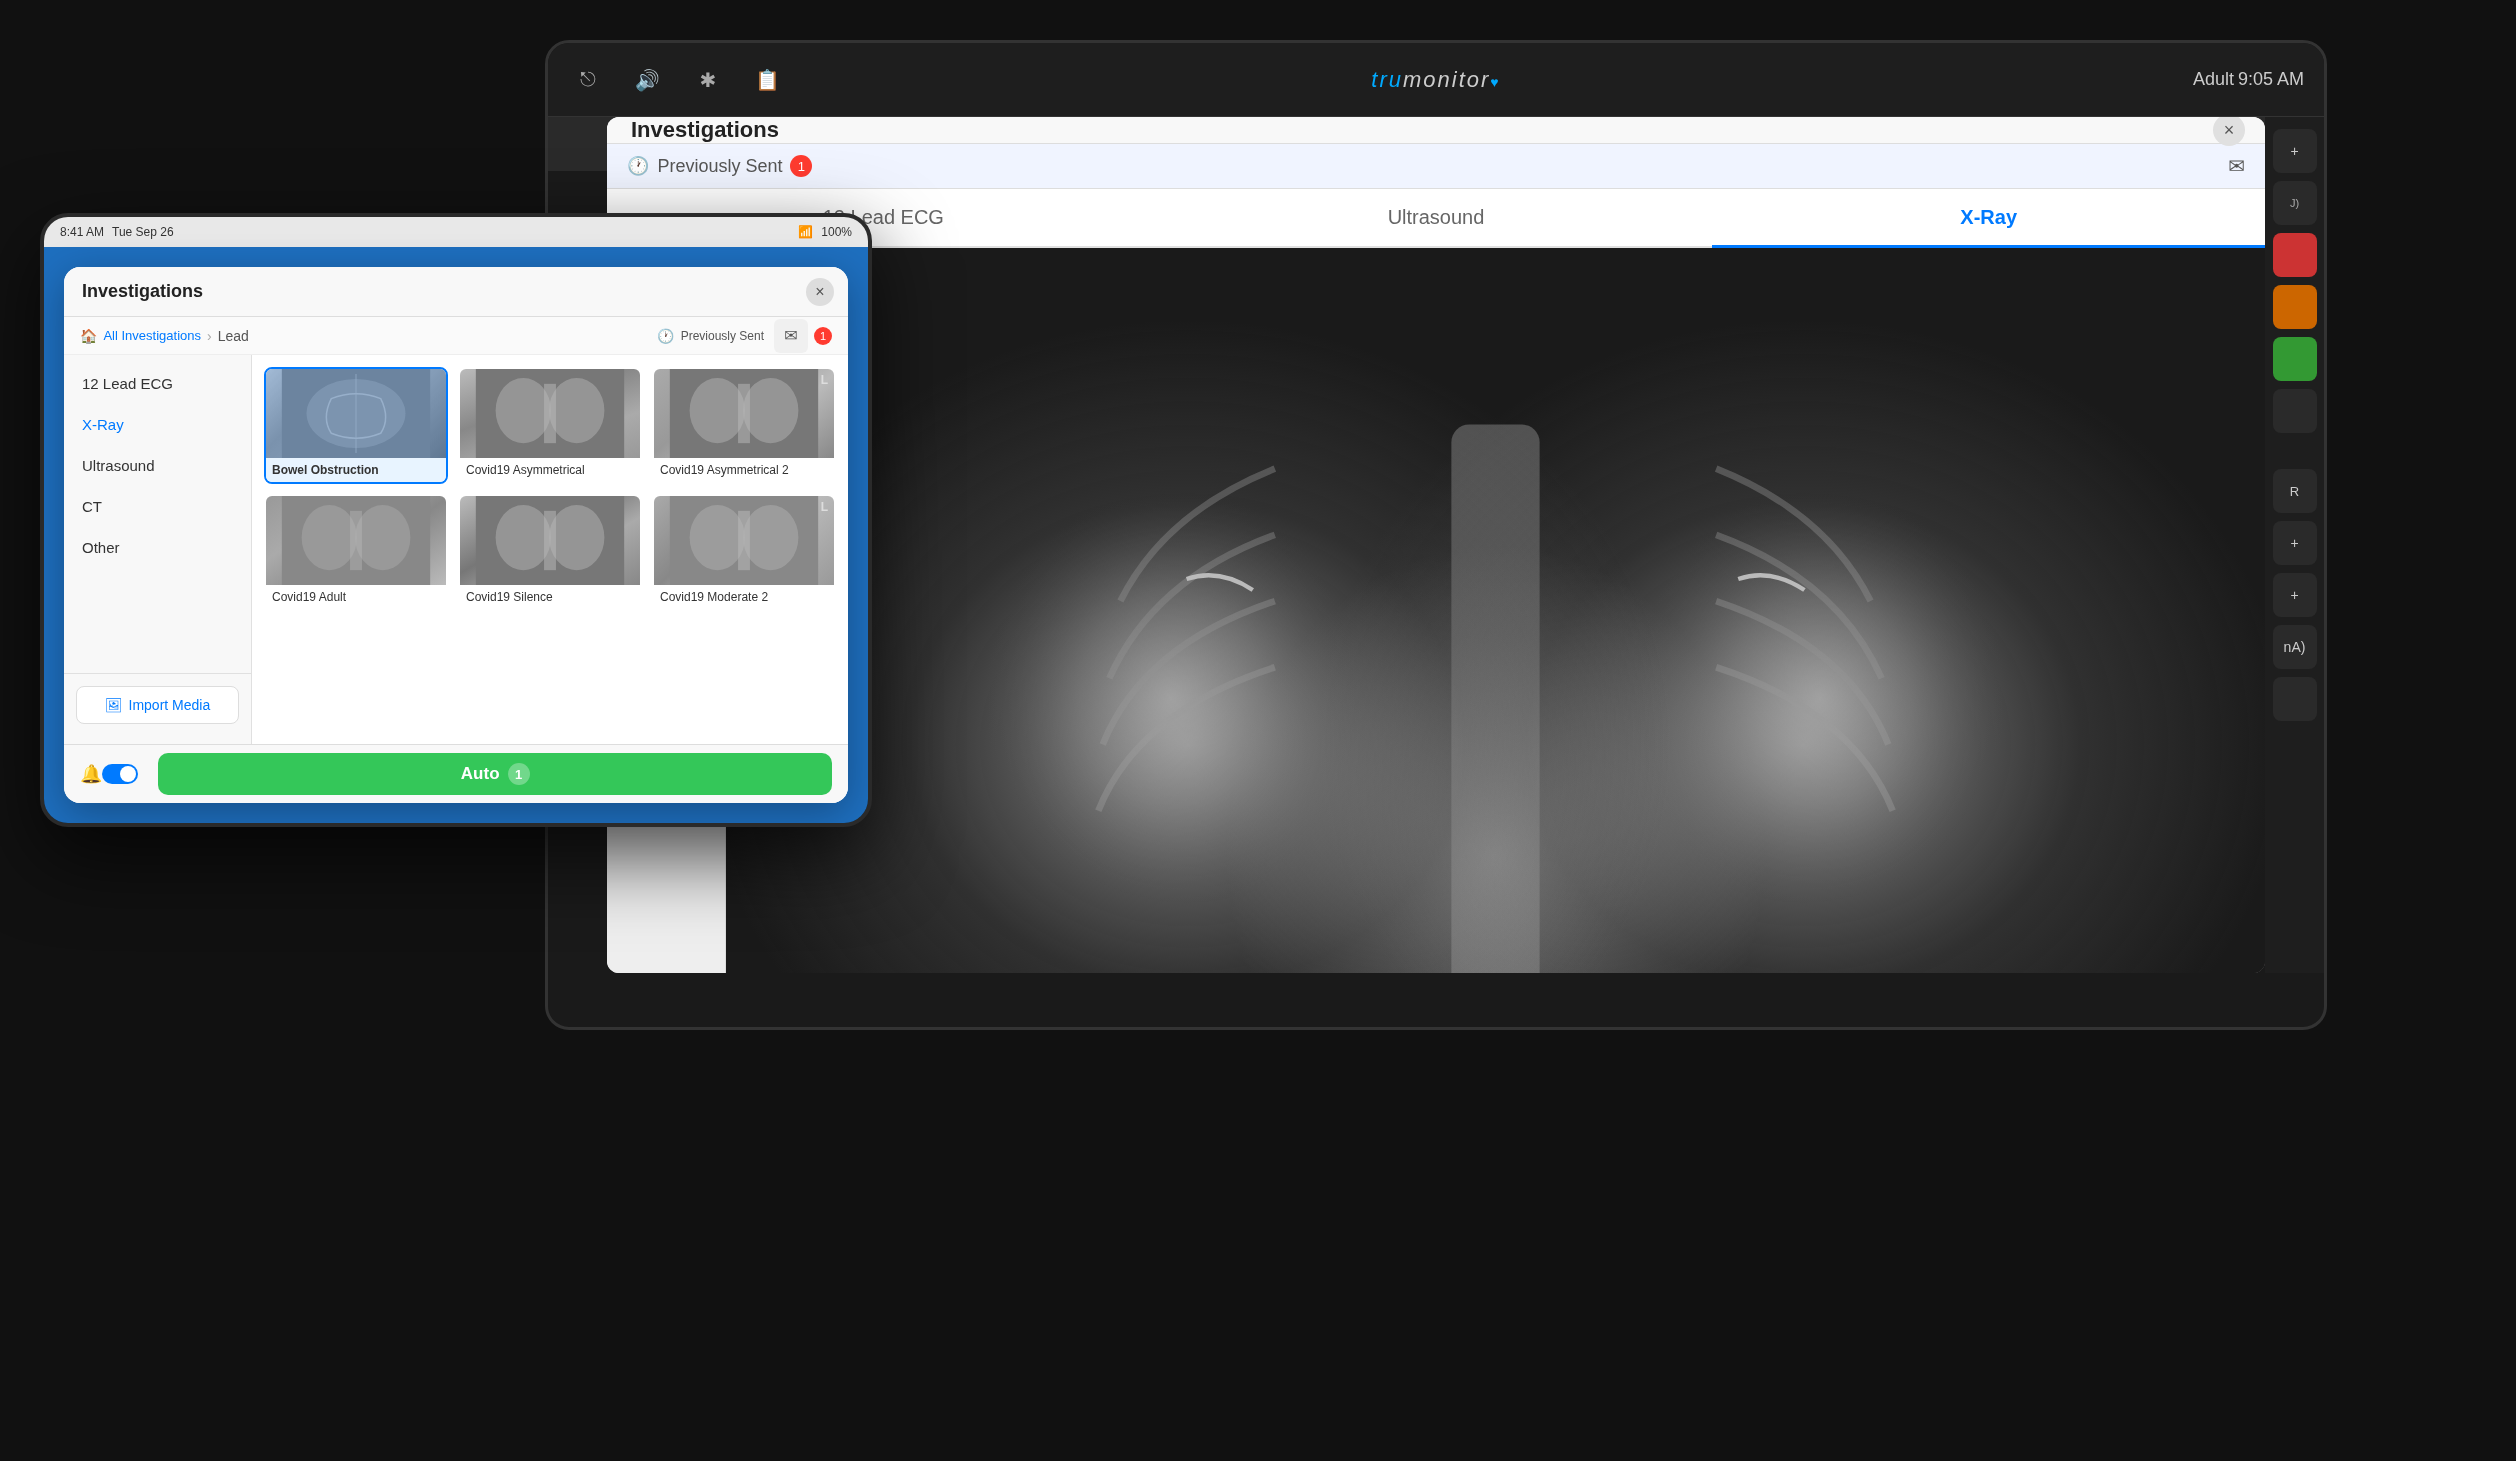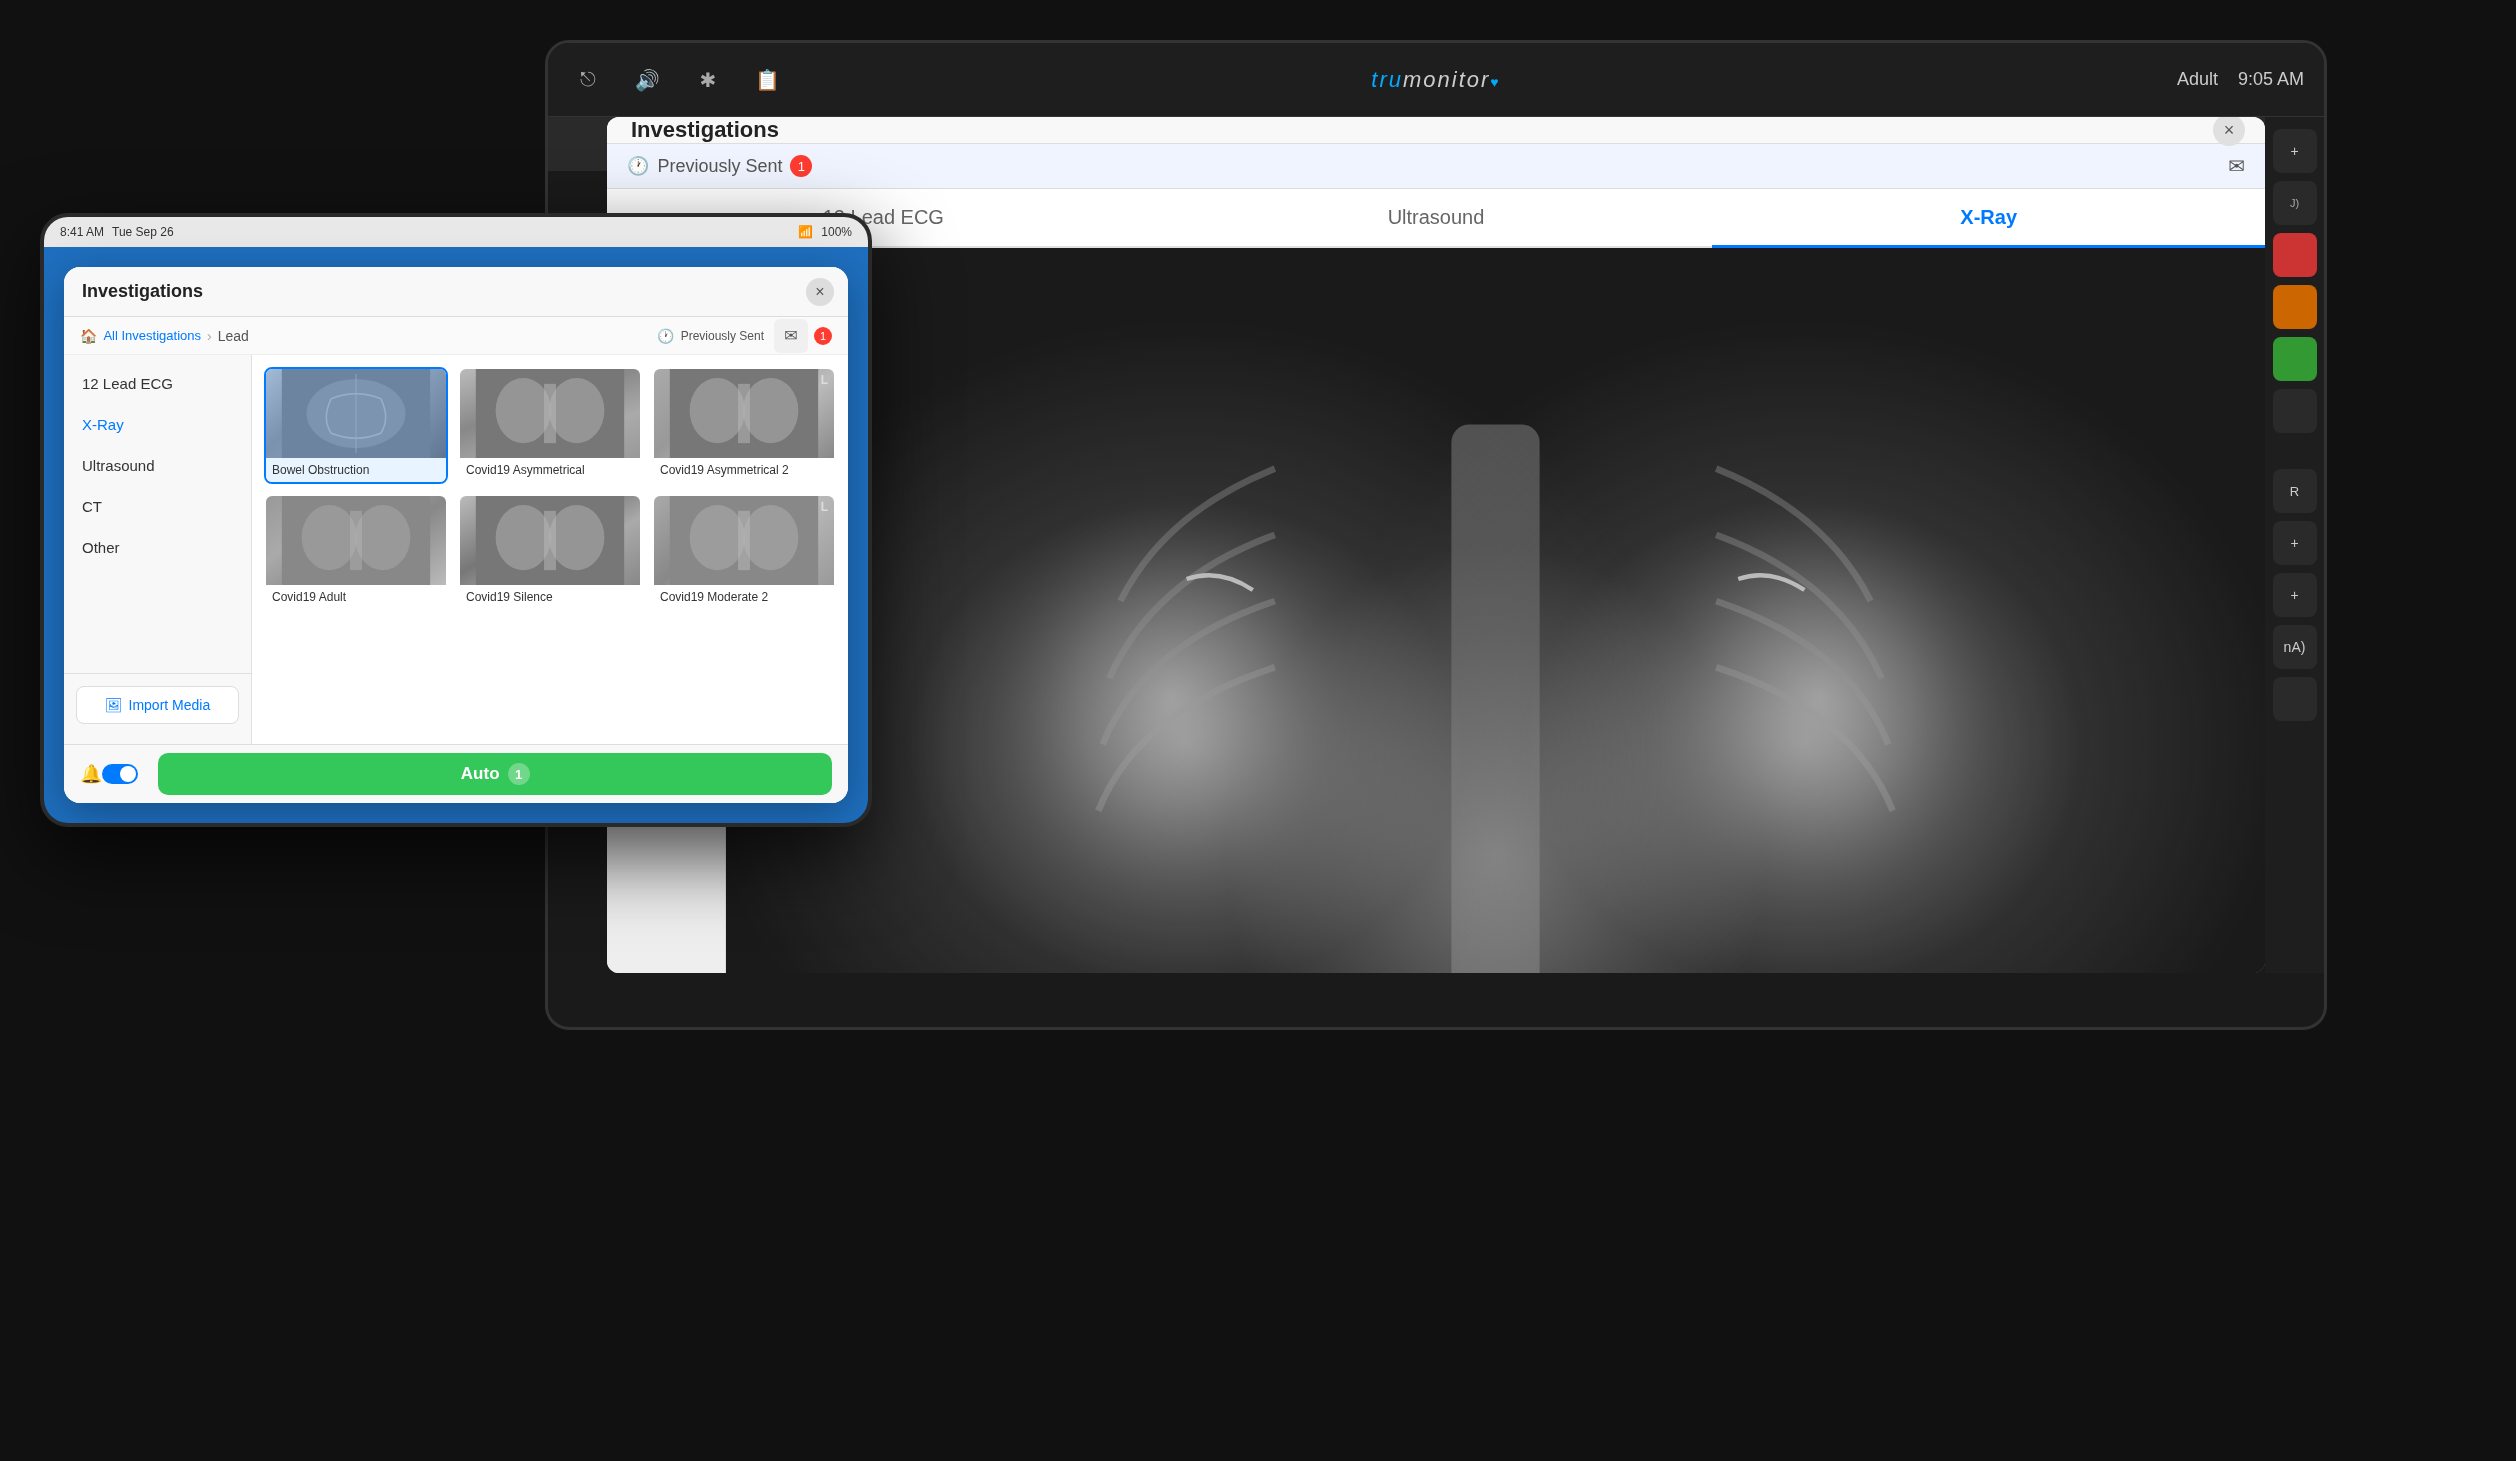--- a/index.html
+++ b/index.html
@@ -40,21 +40,21 @@
       color: #ccc;
       font-size: 22px;
       font-weight: 300;
       letter-spacing: 2px;
     }
     .monitor-logo span { color: #00aaff; font-style: italic; }
     .monitor-topbar-right {
       margin-left: auto;
       display: flex;
       align-items: center;
-      gap: 20px;
+      gap: 4px;
       color: #ccc;
       font-size: 18px;
     }
     .monitor-icon-btn {
       width: 40px;
       height: 40px;
       display: flex;
       align-items: center;
       justify-content: center;
       color: #aaa;
@@ -441,20 +441,21 @@
       background: rgba(0,122,255,0.2);
     }
     .ipad-grid-label {
       padding: 5px 6px;
       font-size: 12px;
       color: #333;
       background: #fff;
     }
     .ipad-grid-item.selected .ipad-grid-label {
       background: #e8f4ff;
+      font-weight: bold;
     }
     .ipad-footer {
       height: 59px;
       border-top: 1px solid #ddd;
       display: flex;
       align-items: center;
       justify-content: space-between;
       padding: 0 16px;
       background: #f8f8f8;
     }

